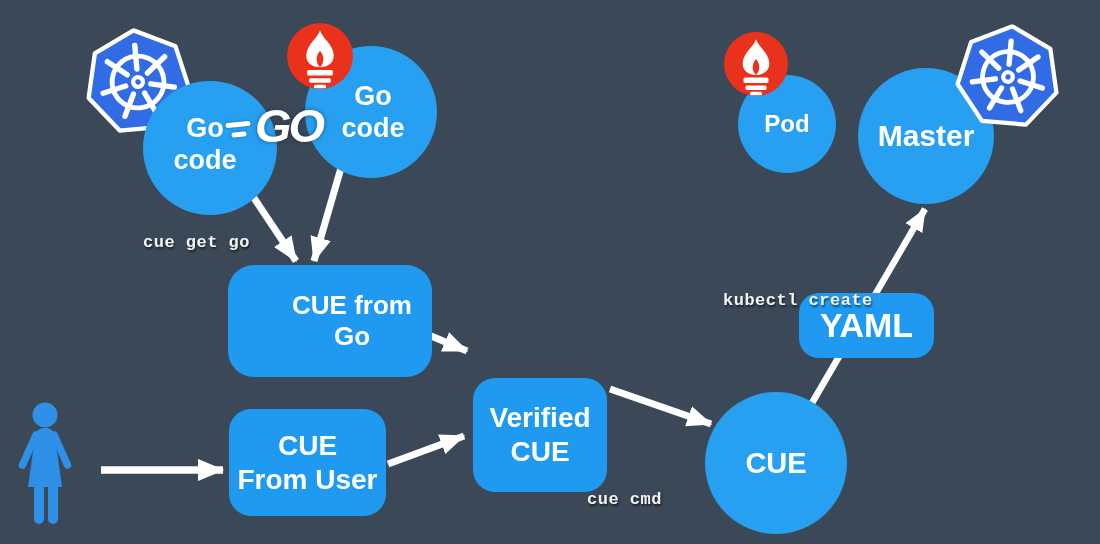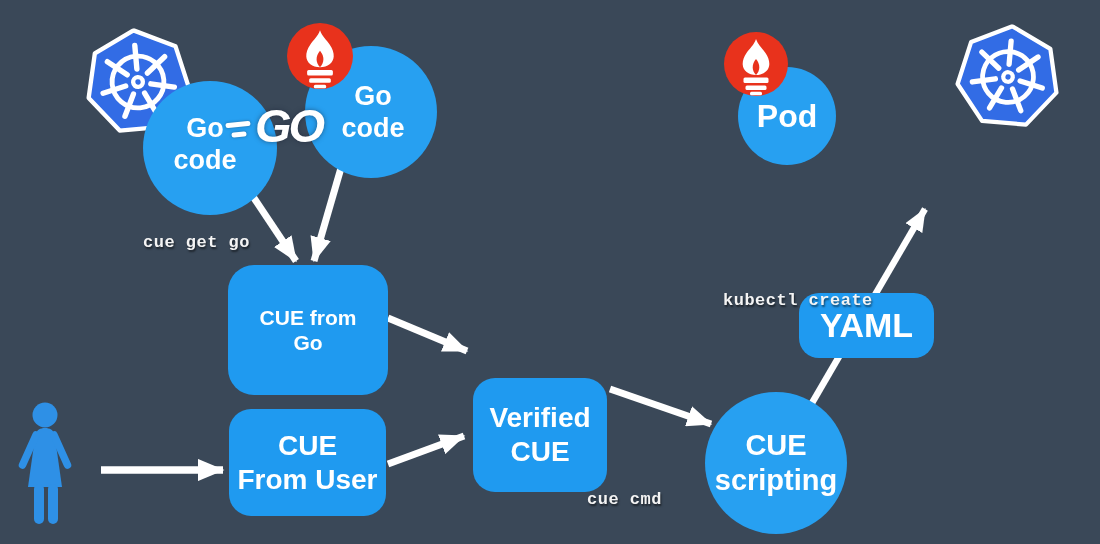--- a/index.html
+++ b/index.html
@@ -116,61 +116,63 @@
     <circle cx="32" cy="32" r="32" fill="#E8321C"></circle>
     <path fill="#fff" d="M32,7 C30,13 25.5,16.5 22.5,21 C19.8,25 18.5,28.8 18.7,32.5 C19,38.5 24.5,43 32,43 C39.5,43 45,38.5 45.3,32.5 C45.5,28.8 44.2,25 41.5,21 C38.5,16.5 34,13 32,7 Z"></path>
     <path fill="#E8321C" d="M32,43 C27.8,38.5 27.4,32.5 32,27 C36.6,32.5 36.2,38.5 32,43 Z"></path>
     <rect x="19.5" y="45.5" width="25" height="5.5" rx="1.5" fill="#fff"></rect>
     <rect x="21.5" y="53.5" width="21" height="4.5" rx="1.5" fill="#fff"></rect>
     <rect x="26" y="59.8" width="12" height="3.5" rx="1.5" fill="#fff"></rect>
   </svg>
 
   <div class="mono" style="left:143px; top:233px;">cue get go</div>
 
-  <div class="box" style="left:228px; top:265px; width:160px; height:130px; border-radius:26px; font-size:21px;">
+  <div class="box" style="left:228px; top:265px; width:160px; height:112px; border-radius:26px; font-size:26px;padding-left:44px;">
     <div>CUE from</div>
     <div>Go</div>
   </div>
 
   <div class="box" style="left:229px; top:409px; width:157px; height:107px; border-radius:22px; font-size:28px;">
     <div>CUE</div>
     <div>From User</div>
   </div>
 
   <div class="box" style="left:473px; top:334px; width:134px; height:114px; border-radius:22px; font-size:28px;margin-top:44px;">
     <div>Verified</div>
     <div>CUE</div>
   </div>
 
   <div class="mono" style="left:587px; top:490px;">cue cmd</div>
 
   <div class="circle" style="left:705px; top:392px; width:142px; height:142px; font-size:29px;">
     <div>CUE</div>
-    <div>scripting</div>
   </div>
 
   <div class="box" style="left:799px; top:293px; width:135px; height:65px; border-radius:20px; font-size:34px;">
     <div>YAML</div>
   </div>
 
   <div class="mono" style="left:723px; top:291px;text-align:right;">kubectl create</div>
 
-  <div class="circle" style="left:738px; top:67px; width:98px; height:98px; font-size:32px;">
+  <div class="circle" style="left:738px; top:75px; width:98px; height:98px; font-size:24px;">
     <div>Pod</div>
   </div>
 
   <svg class="abs" style="left:724px; top:32px;" width="64" height="64" viewBox="0 0 64 64">
     <circle cx="32" cy="32" r="32" fill="#E8321C"></circle>
     <path fill="#fff" d="M32,7 C30,13 25.5,16.5 22.5,21 C19.8,25 18.5,28.8 18.7,32.5 C19,38.5 24.5,43 32,43 C39.5,43 45,38.5 45.3,32.5 C45.5,28.8 44.2,25 41.5,21 C38.5,16.5 34,13 32,7 Z"></path>
     <path fill="#E8321C" d="M32,43 C27.8,38.5 27.4,32.5 32,27 C36.6,32.5 36.2,38.5 32,43 Z"></path>
     <rect x="19.5" y="45.5" width="25" height="5.5" rx="1.5" fill="#fff"></rect>
     <rect x="21.5" y="53.5" width="21" height="4.5" rx="1.5" fill="#fff"></rect>
     <rect x="26" y="59.8" width="12" height="3.5" rx="1.5" fill="#fff"></rect>
   </svg>
 
+  <div class="circle" style="left:858px; top:68px; width:136px; height:136px; font-size:30px;">
+    <div>Master</div>
+  </div>
 
   <svg class="abs" style="left:955px; top:24px; transform:rotate(5deg);" width="106" height="106" viewBox="0 0 100 100">
     <path d="M50,2 L87.5,20.1 L96.8,60.7 L70.8,93.3 L29.2,93.3 L3.2,60.7 L12.5,20.1 Z" fill="#326CE5" stroke="#fff" stroke-width="4" stroke-linejoin="round"></path>
     <g stroke="#fff" stroke-width="5" stroke-linecap="round">
       <line x1="50" y1="38" x2="50" y2="16"></line>
       <line x1="59.4" y1="42.5" x2="76.6" y2="28.8"></line>
       <line x1="61.7" y1="52.7" x2="83.1" y2="57.6"></line>
       <line x1="55.2" y1="60.8" x2="64.8" y2="80.6"></line>
       <line x1="44.8" y1="60.8" x2="35.2" y2="80.6"></line>
       <line x1="38.3" y1="52.7" x2="16.9" y2="57.6"></line>

